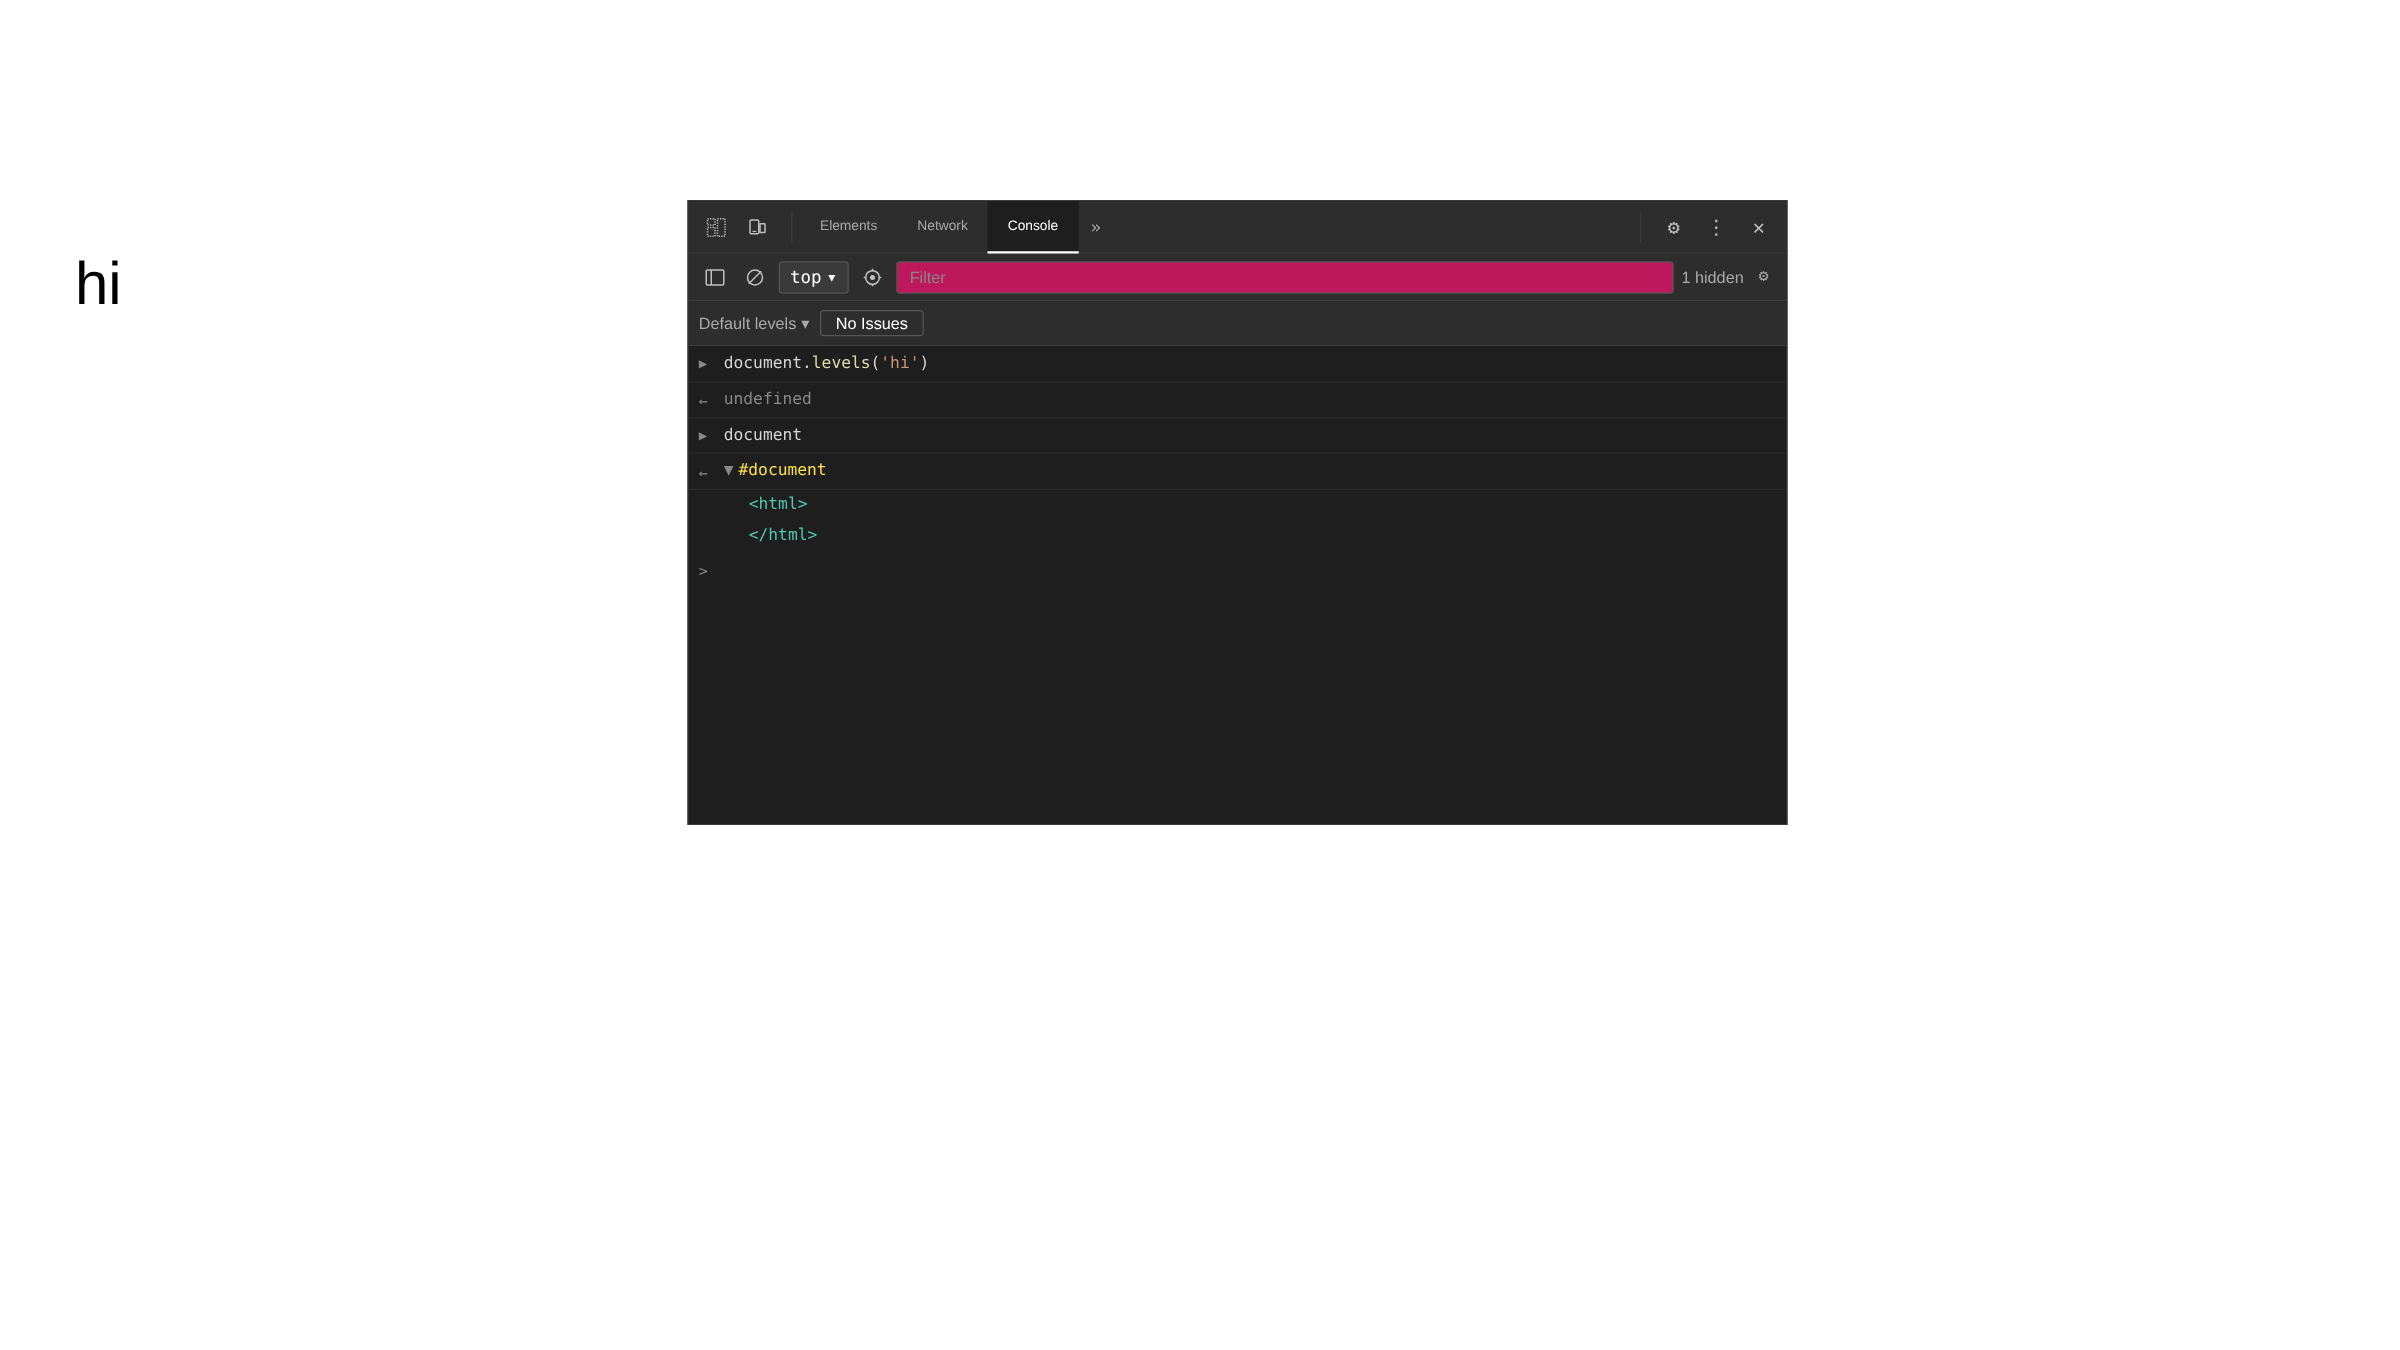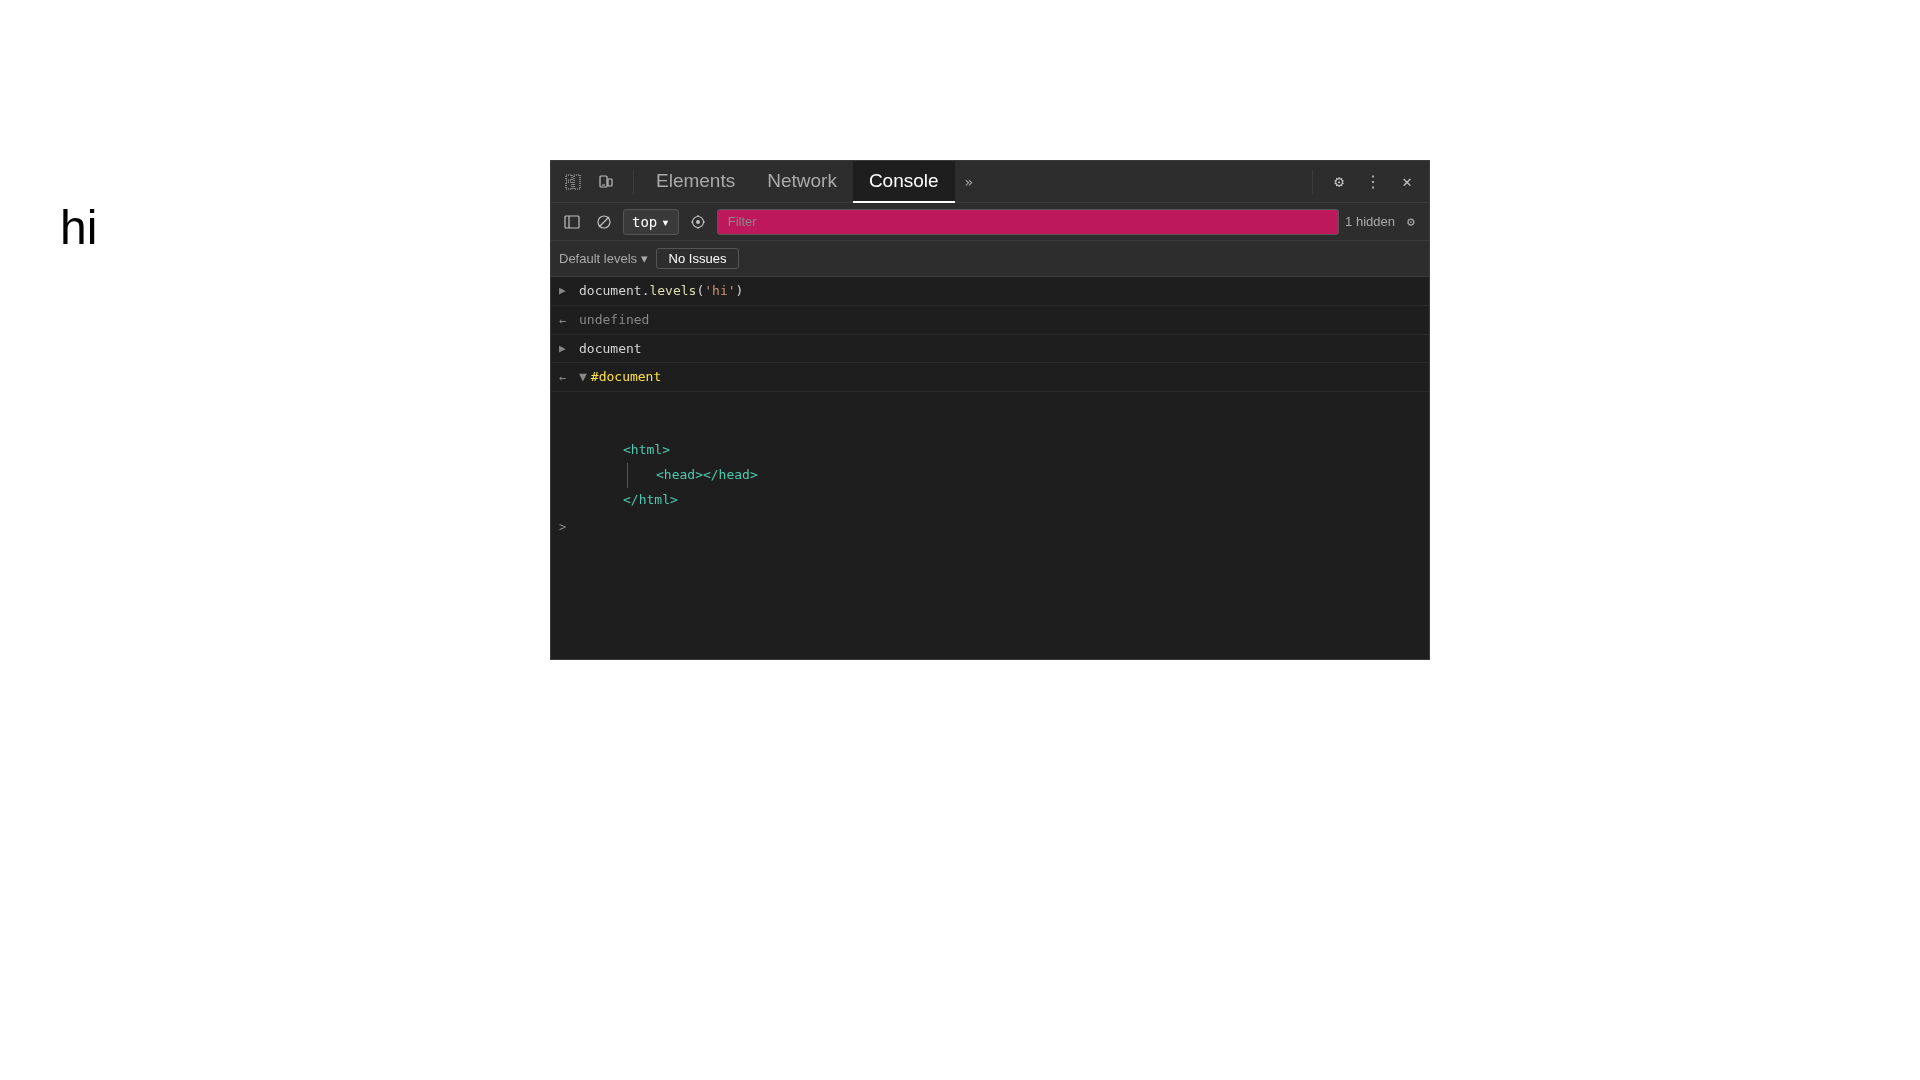--- a/index.html
+++ b/index.html
@@ -70,21 +70,21 @@
       background: #3c3c3c;
       margin: 0 6px;
     }
 
     .tab {
       padding: 0 16px;
       height: 42px;
       display: flex;
       align-items: center;
       cursor: pointer;
-      font-size: 19px;
+      font-size: 11px;
       color: #aaa;
       border-bottom: 2px solid transparent;
       font-family: -apple-system, BlinkMacSystemFont, 'Segoe UI', sans-serif;
     }
 
     .tab.active {
       color: #fff;
       background: #1e1e1e;
       border-bottom: 2px solid #fff;
     }
@@ -406,33 +406,30 @@
       <span class="code-text code-white">document</span>
     </div>
 
     <div class="console-line">
       <span class="line-arrow return">←</span>
       <span class="code-text">
         <span style="color:#888; margin-right:4px;">▼</span><span style="color:#fde047;">#document</span>
       </span>
     </div>
 
-    <div style="padding-left: 64px; margin-top: 46px;">
+    <div style="padding-left: 40px;">
 
       <div class="tree-line">
         <span class="code-tag">&lt;html&gt;</span>
       </div>
 
       <div style="display:flex;">
         <div style="width:1px; background:#555; margin: 0 12px;"></div>
         <div style="flex:1;">
 
-          <div class="tree-line" style="padding-left:16px;">
-            <span class="code-tag">&lt;head&gt;&lt;/head&gt;</span>
-          </div>
 
 
         </div>
       </div>
 
       <div class="tree-line">
         <span class="code-tag">&lt;/html&gt;</span>
       </div>
     </div>
 

